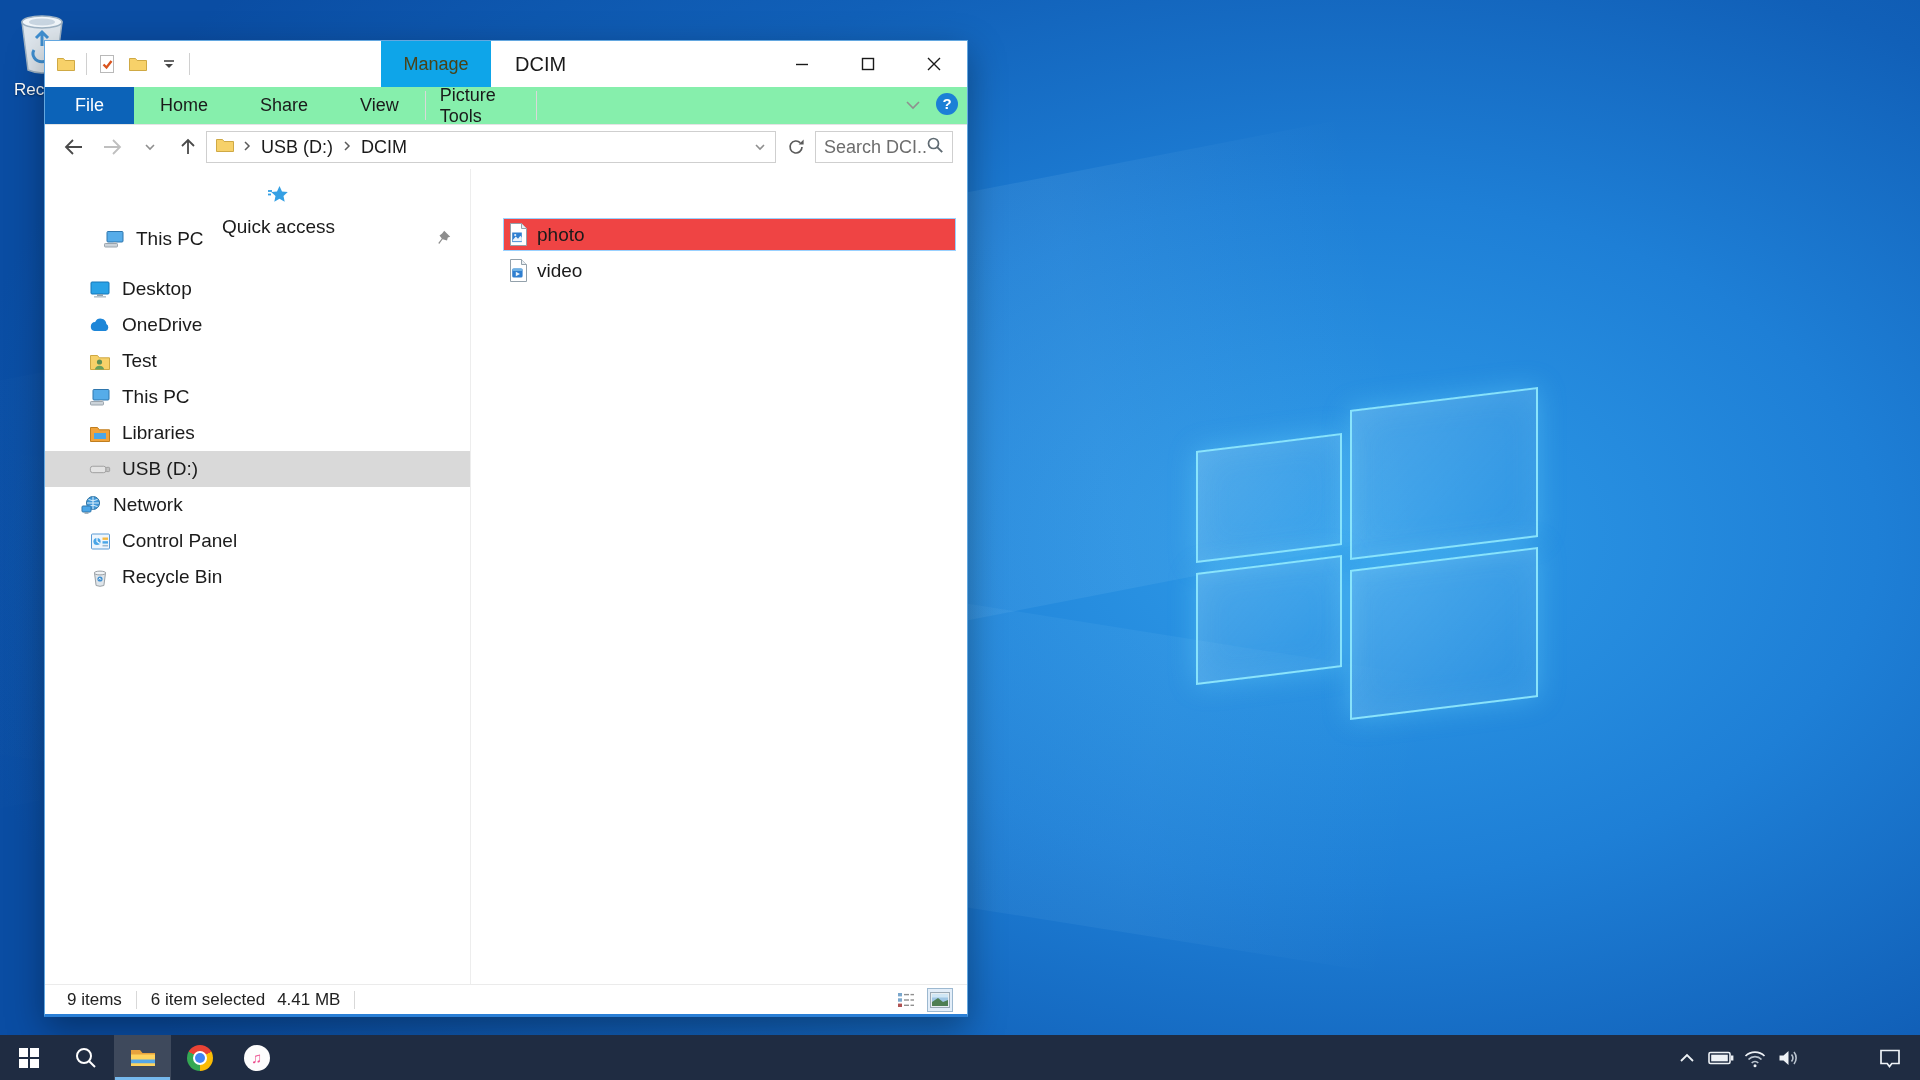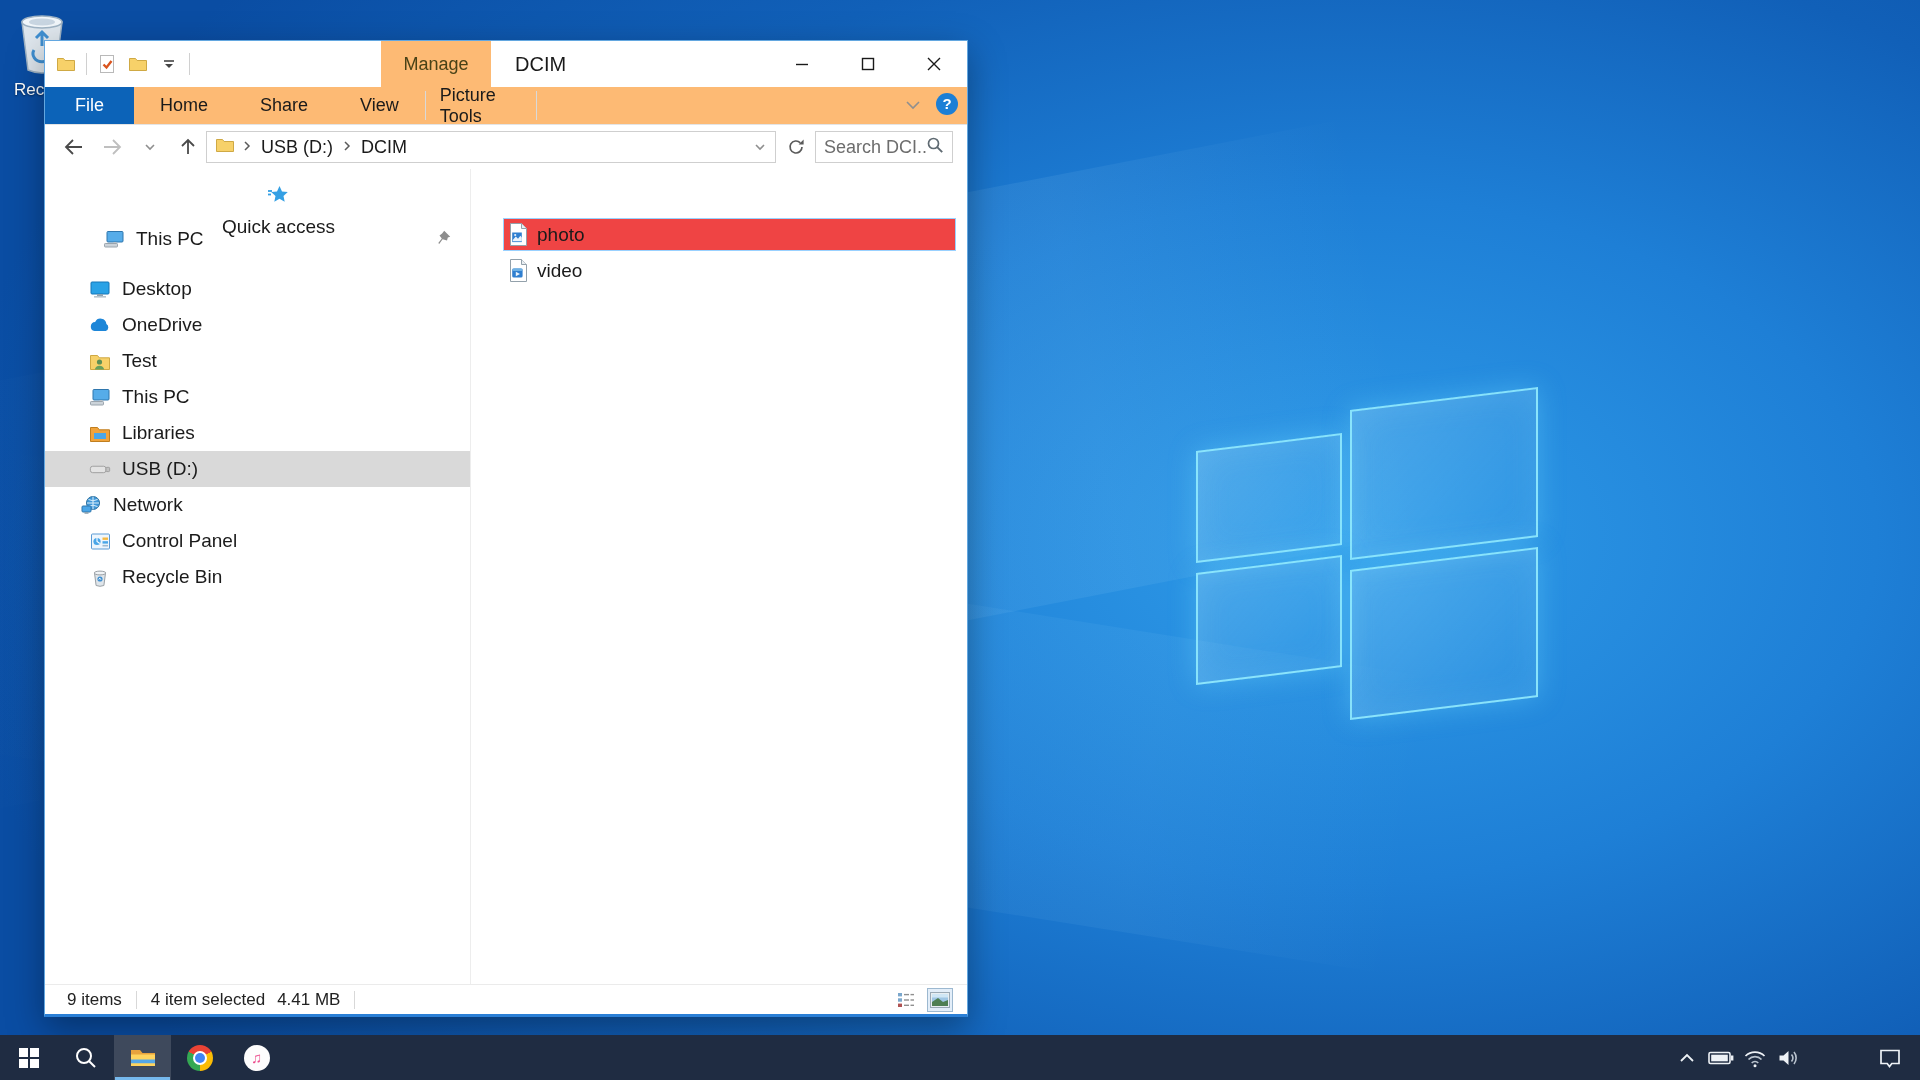--- a/index.html
+++ b/index.html
@@ -31,27 +31,27 @@
   .desk-icon .lbl { margin-top:2px; margin-left:0; font-size:17px; text-shadow:0 1px 2px rgba(0,0,0,.55); white-space:nowrap; }
 
   
   .window { position:absolute; left:44px; top:40px; width:924px; height:977px; background:#fff;
     border:1px solid #63a7e0; border-bottom:3px solid #2a7fd6; box-shadow:0 12px 34px rgba(0,0,0,.35); }
 
   .titlebar { position:relative; height:46px; background:#fff; }
   .qat { position:absolute; left:10px; top:0; height:46px; display:flex; align-items:center; gap:9px; }
   .qat .sep { width:1px; height:22px; background:#d0d0d0; }
   .qat .qbtn { display:flex; align-items:center; justify-content:center; width:22px; height:24px; }
-  .ctx-group { position:absolute; left:336px; top:0; width:110px; height:46px; background:#fdba74;
+  .ctx-group { position:absolute; left:336px; top:0; width:110px; height:46px; background:#0ea5e9;
     display:flex; align-items:center; justify-content:center; font-size:18px; color:#494217; }
   .win-title { position:absolute; left:470px; top:0; height:46px; display:flex; align-items:center; font-size:20px; color:#1a1a1a; }
   .caption-btns { position:absolute; right:0; top:0; height:46px; display:flex; }
   .cap-btn { width:66px; height:46px; display:flex; align-items:center; justify-content:center; }
 
-  .tabrow { position:relative; height:38px; background:#fdba74; border-bottom:1px solid #e4e4e4; display:flex; align-items:stretch; }
+  .tabrow { position:relative; height:38px; background:#86efac; border-bottom:1px solid #e4e4e4; display:flex; align-items:stretch; }
   .tab { padding:0 26px; display:flex; align-items:center; font-size:18px; color:#1a1a1a; }
   .tab.file { background:#0c63b8; color:#fff; padding:0 30px; }
   .vsep { width:1px; background:#d9d9d9; margin:4px 0; }
   .tab.ctx { padding:0 14px; width:110px; justify-content:center; }
   .ribbon-right { position:absolute; right:8px; top:0; height:38px; display:flex; align-items:center; gap:14px; }
 
   .addrrow { position:relative; height:44px; background:#fff; display:flex; align-items:center; }
   .nav-arrows { display:flex; align-items:center; gap:12px; padding-left:16px; }
   .abtn { display:flex; align-items:center; justify-content:center; width:26px; height:28px; }
   .addr-field { position:absolute; left:161px; top:6px; width:570px; height:32px; border:1px solid #cfcfcf;
@@ -405,21 +405,21 @@
             </svg>
           </span>
           <span>video</span>
         </div>
       </div>
   </div>
 
   <div class="statusbar">
     <span>9 items</span>
     <span class="sdiv"></span>
-    <span>4 item selected</span>
+    <span>6 item selected</span>
     <span class="status-size">4.41 MB</span>
     <span class="sdiv"></span>
     <div class="view-btns">
       <div class="vbtn">
         <svg width="18" height="16" viewBox="0 0 18 16">
           <rect x="1" y="1" width="4" height="3.4" fill="#7ba7cc"></rect>
             <line x1="7" y1="2.6" x2="12" y2="2.6" stroke="#8f8f8f" stroke-width="1.4"></line>
             <line x1="13.5" y1="2.6" x2="17" y2="2.6" stroke="#8f8f8f" stroke-width="1.4"></line>
           <rect x="1" y="6.3" width="4" height="3.4" fill="#7ba7cc"></rect>
             <line x1="7" y1="8" x2="12" y2="8" stroke="#8f8f8f" stroke-width="1.4"></line>

